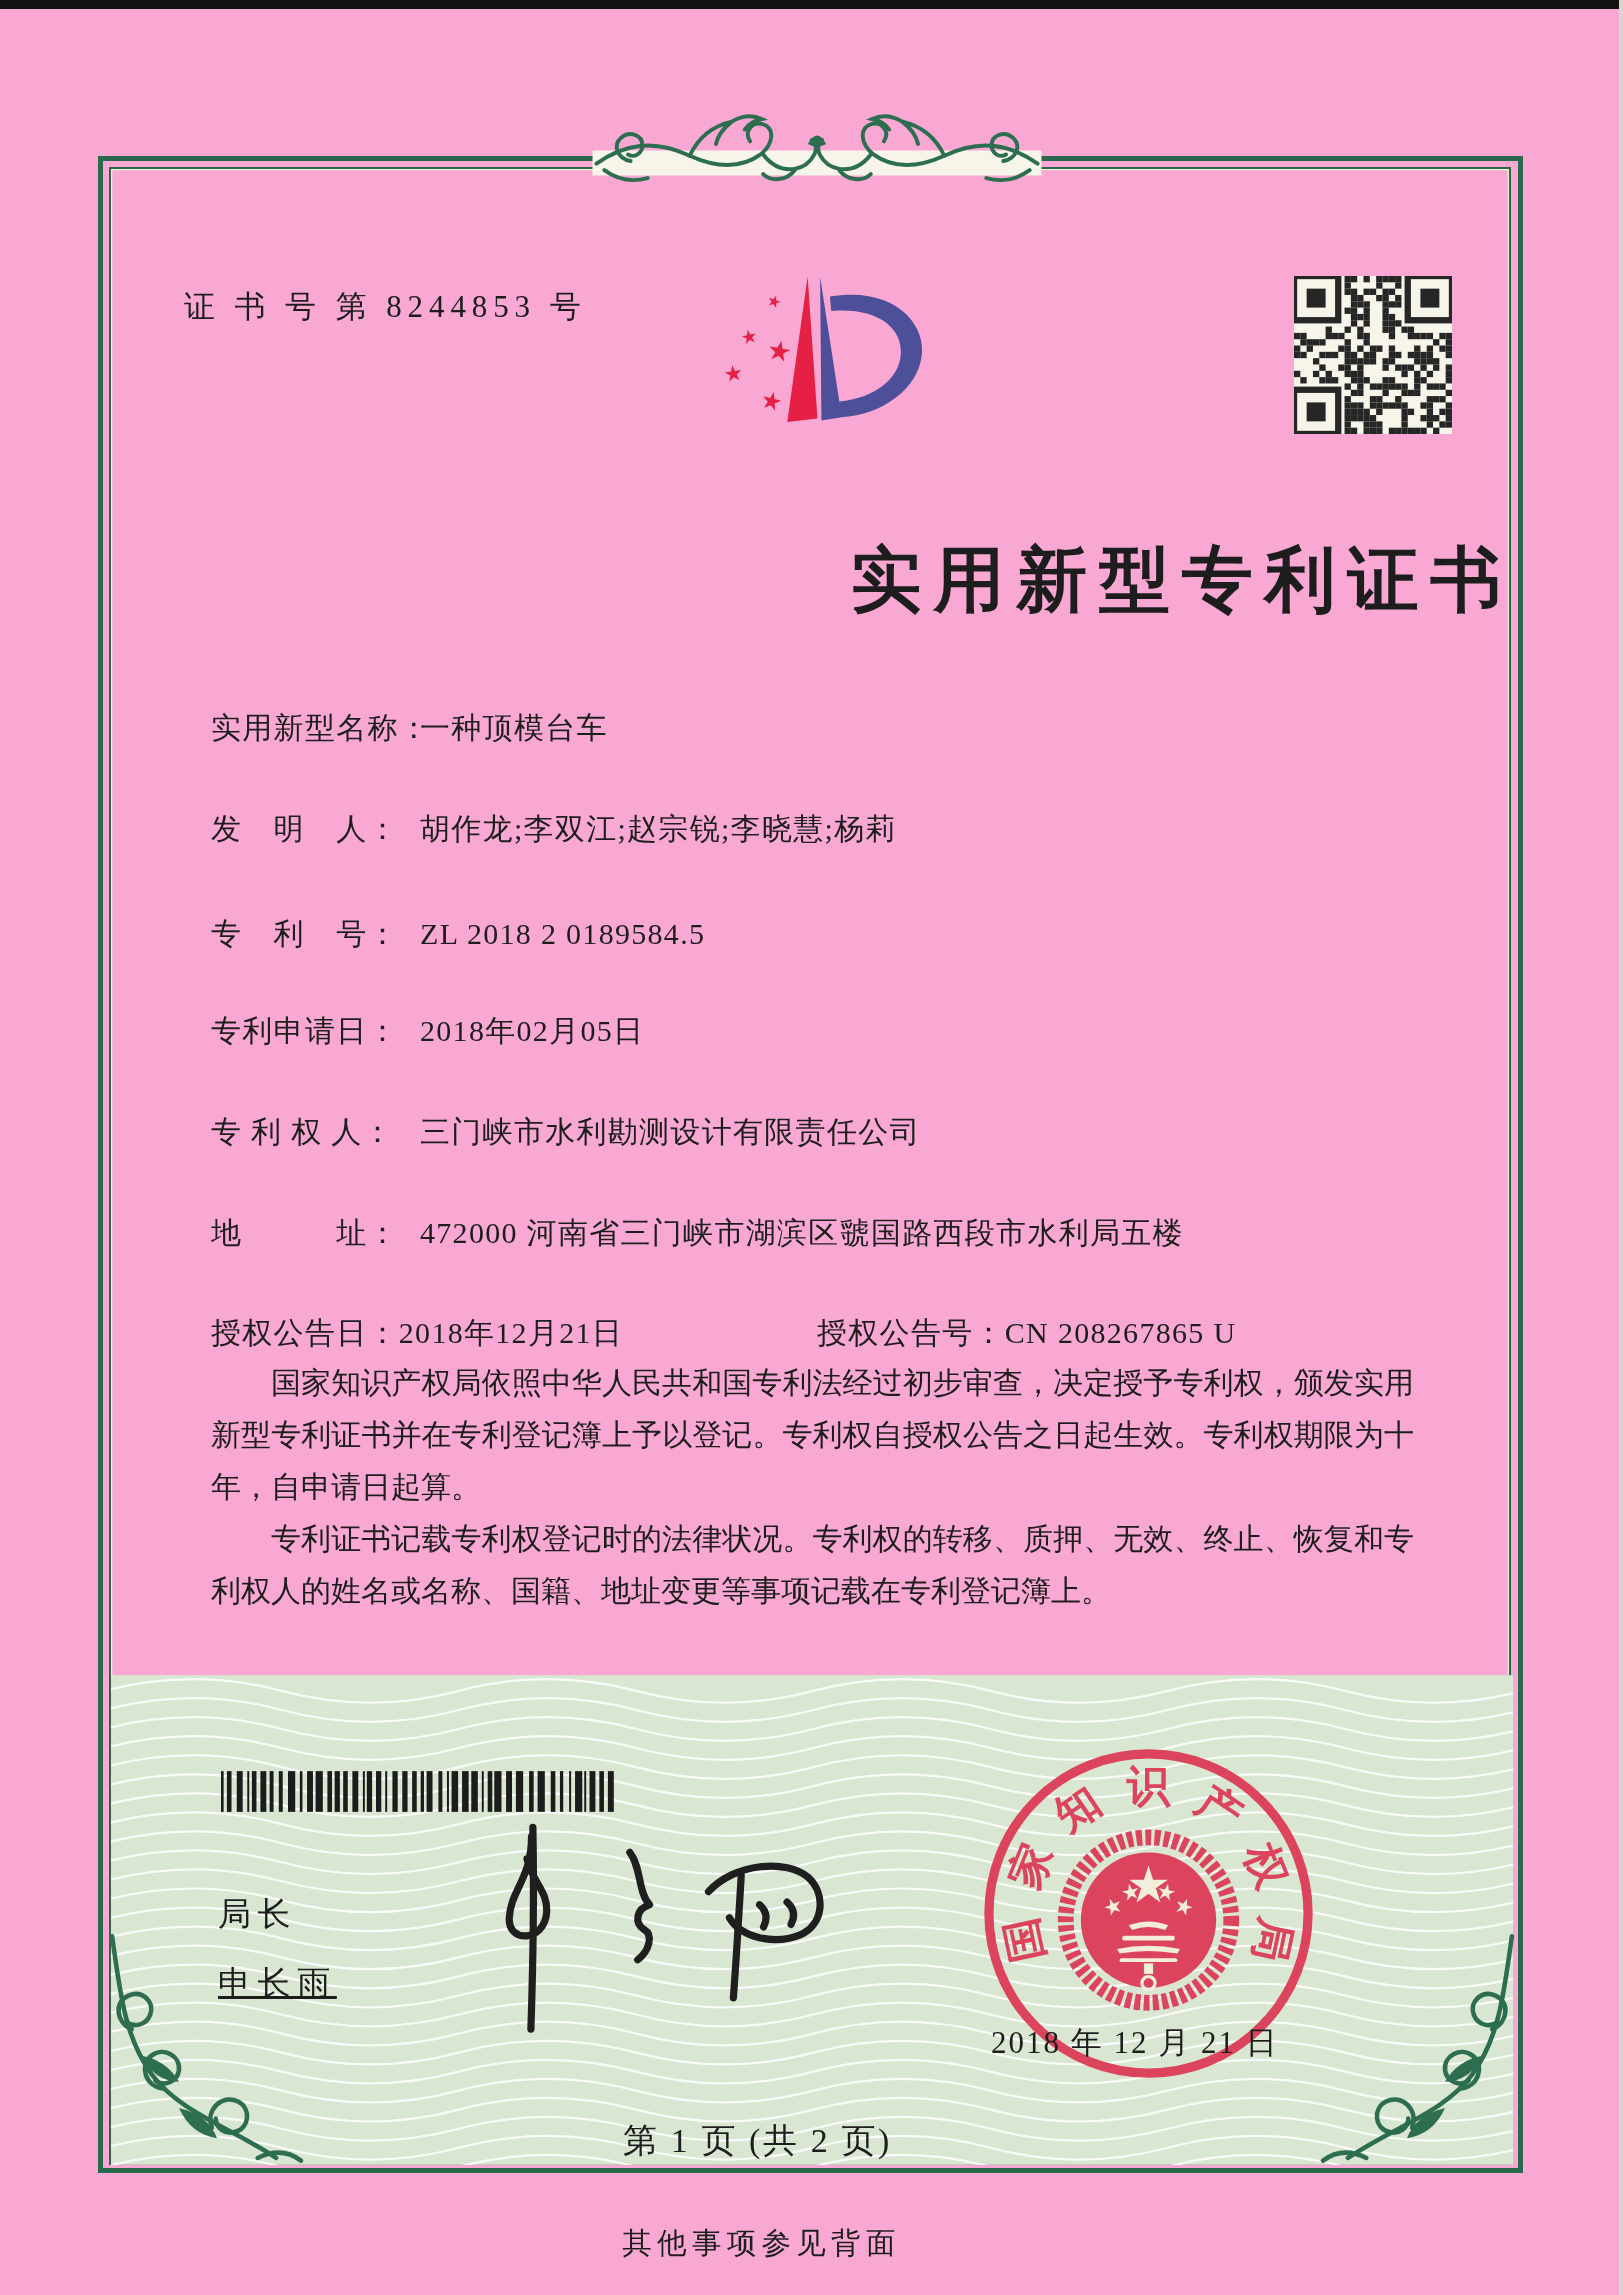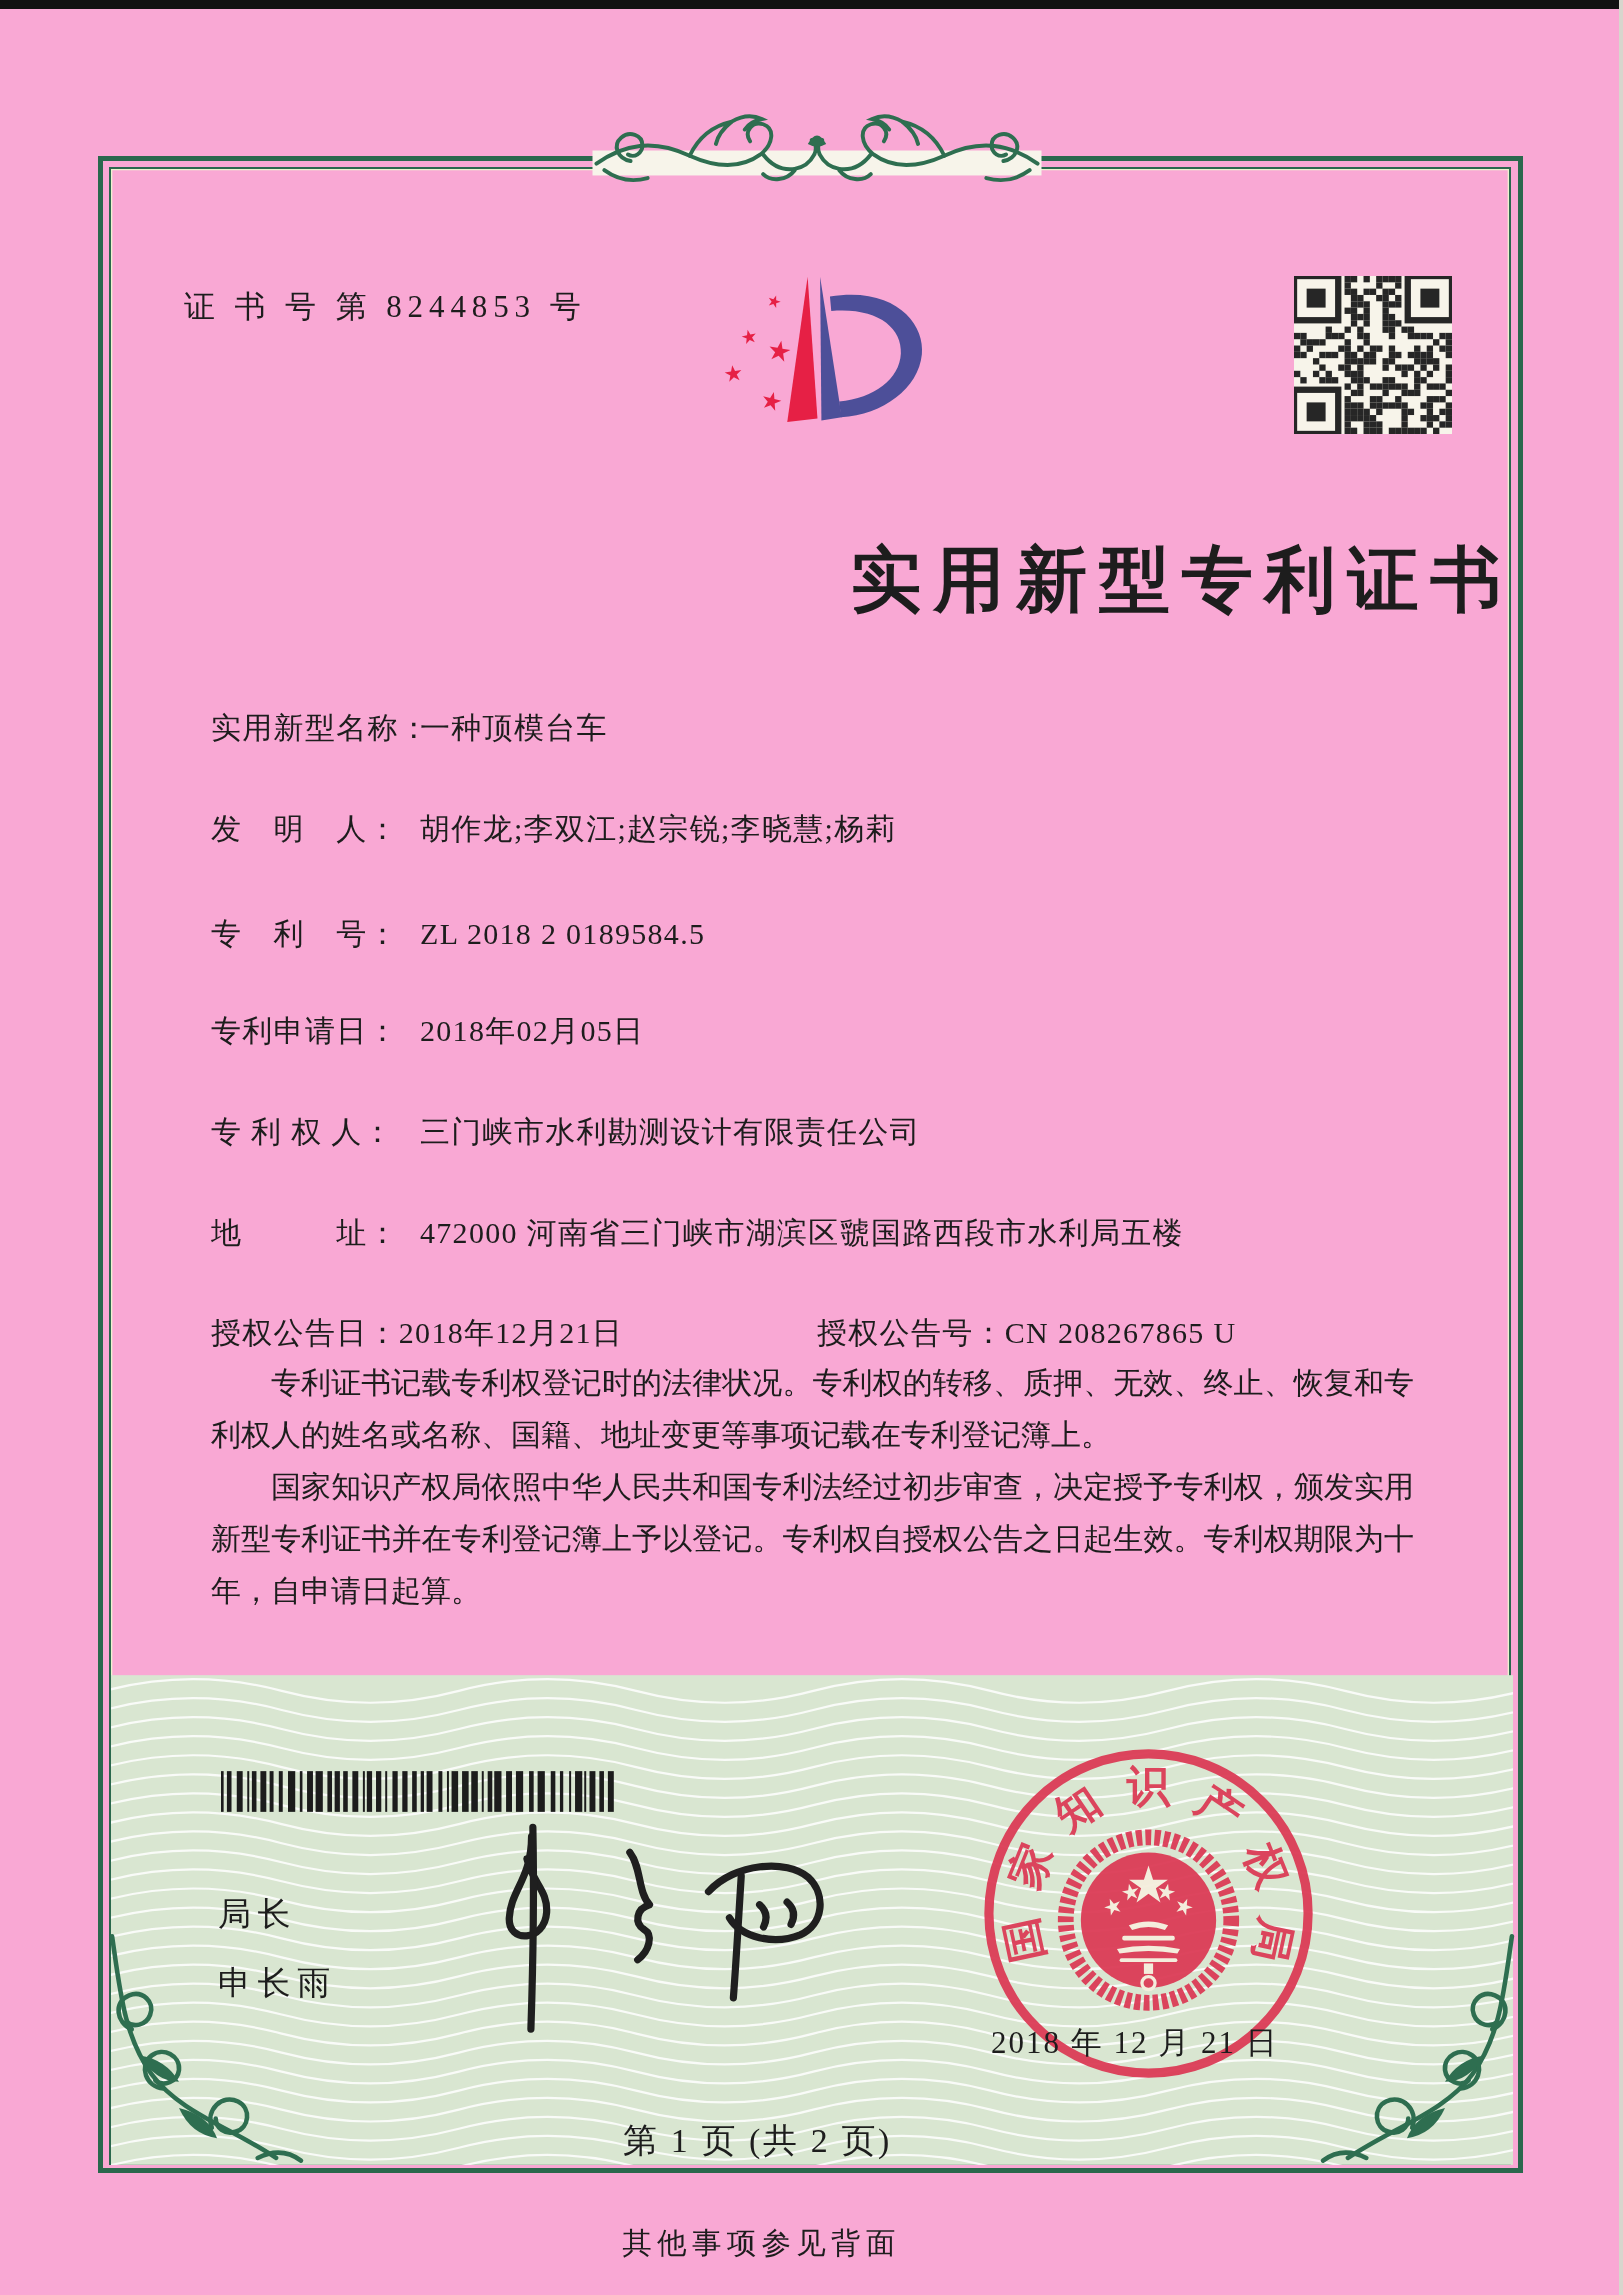--- a/index.html
+++ b/index.html
@@ -31,21 +31,21 @@
   #body-text{left:211px;top:1357px;width:1203px;font-size:30px;line-height:52px;
              text-align:justify;}
   #body-text p{margin:0;text-indent:2em;}
 
   #waves{left:111px;top:1675px;}
   #barcode{left:221px;top:1771px;}
 
   #director-title{left:218px;top:1892px;font-size:33px;letter-spacing:6.6px;
       font-family:"Liberation Sans","DejaVu Sans",sans-serif;font-weight:500;}
   #director-name{left:218px;top:1961px;font-size:33px;letter-spacing:6.6px;
-      font-family:"Liberation Sans","DejaVu Sans",sans-serif;font-weight:500;}
+      font-family:"Liberation Sans","DejaVu Sans",sans-serif;font-weight:500;text-decoration:underline;}
   #signature{left:433px;top:1813px;}
 
   #seal{left:983px;top:1748px;opacity:.94;}
   #seal-date{left:991px;top:2022px;width:302px;text-align:left;font-size:31px;letter-spacing:2px;}
 
   #page-info{left:98px;top:2118px;width:1319px;text-align:center;font-size:34px;letter-spacing:2.6px;}
   #back-note{left:105px;top:2224px;width:1313px;text-align:center;font-size:29.5px;letter-spacing:5.3px;}
 
   svg{display:block;}
 </style>
@@ -421,22 +421,22 @@
     <span class="flabel">地　　　址：</span><span class="fvalue">472000 河南省三门峡市湖滨区虢国路西段市水利局五楼</span>
   </div>
   <div class="abs field-row" id="row-grant" style="top:1313px">
     <span class="glabel">授权公告日：</span><span class="fvalue">2018年12月21日</span>
     <span id="grant-pair2">
       <span class="glabel">授权公告号：</span><span class="fvalue">CN 208267865 U</span>
     </span>
   </div>
 
   <div class="abs" id="body-text">
+    <p>国家知识产权局依照中华人民共和国专利法经过初步审查，决定授予专利权，颁发实用新型专利证书并在专利登记簿上予以登记。专利权自授权公告之日起生效。专利权期限为十年，自申请日起算。</p>
     <p>专利证书记载专利权登记时的法律状况。专利权的转移、质押、无效、终止、恢复和专利权人的姓名或名称、国籍、地址变更等事项记载在专利登记簿上。</p>
-    <p>国家知识产权局依照中华人民共和国专利法经过初步审查，决定授予专利权，颁发实用新型专利证书并在专利登记簿上予以登记。专利权自授权公告之日起生效。专利权期限为十年，自申请日起算。</p>
   </div>
 
   <svg class="abs" id="barcode" width="402" height="41" viewBox="0 0 612 62">
     <g id="barcode-bars" fill="#1c1c1c">
         <rect x="0" y="0" width="4" height="62"></rect>
         <rect x="9" y="0" width="7" height="62"></rect>
         <rect x="24" y="0" width="9" height="62"></rect>
         <rect x="40" y="0" width="3" height="62"></rect>
         <rect x="47" y="0" width="7" height="62"></rect>
         <rect x="60" y="0" width="9" height="62"></rect>

